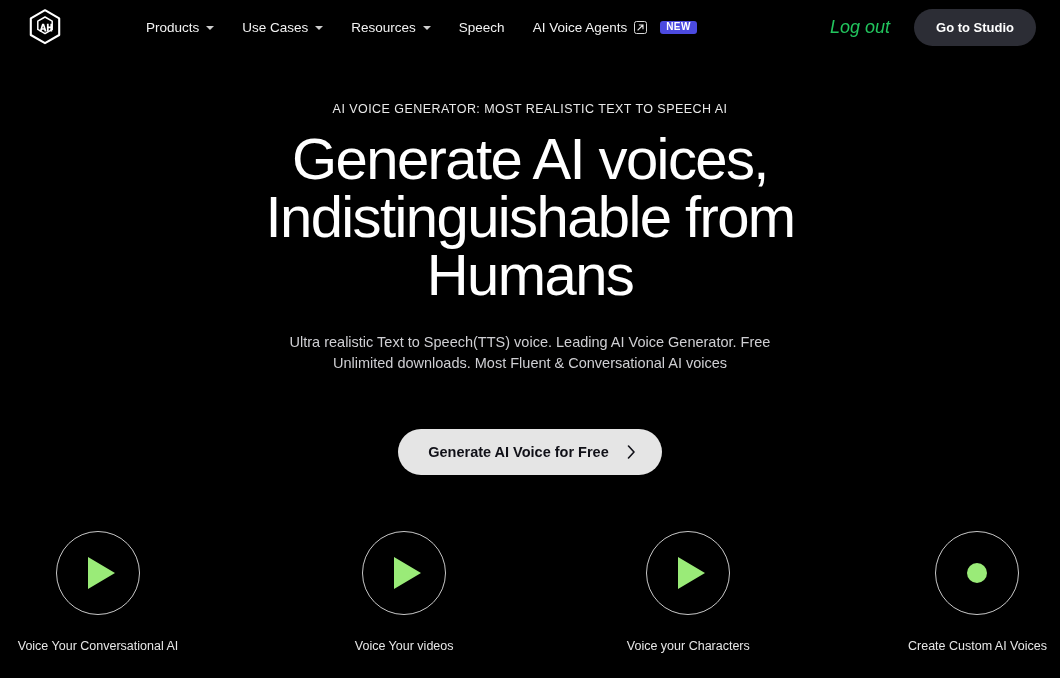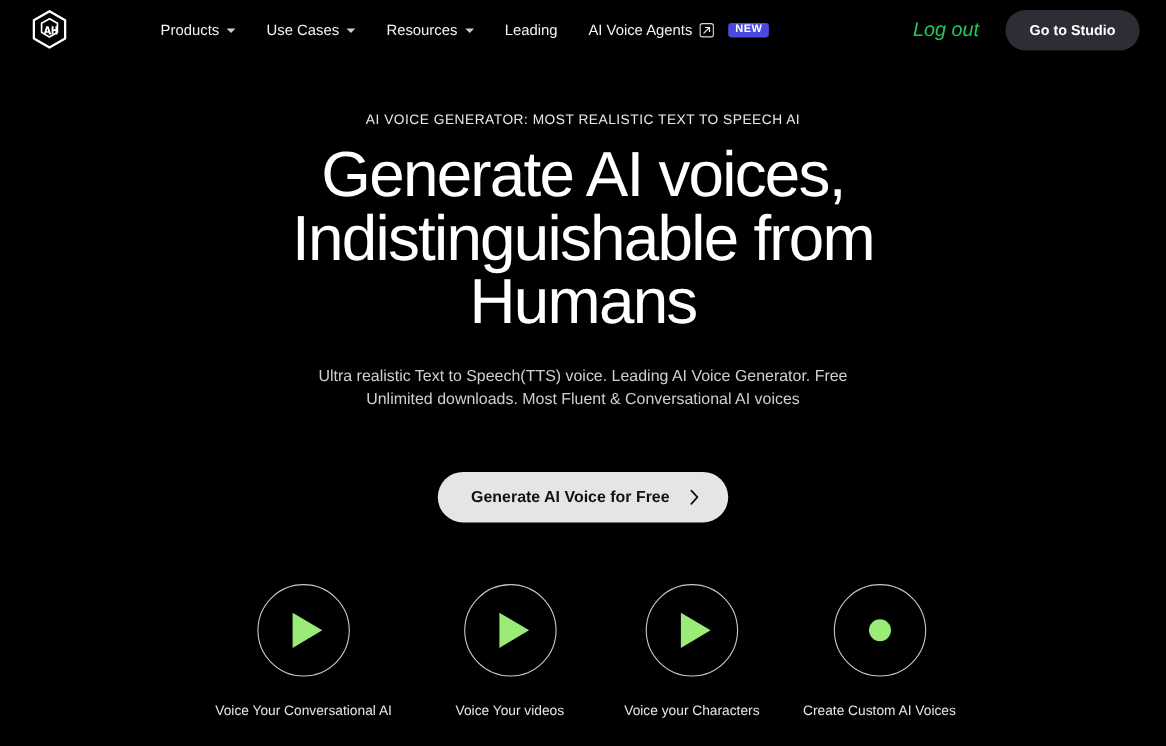--- a/index.html
+++ b/index.html
@@ -179,21 +179,21 @@
     color: #ffffff;
     padding: 15px 24px 15px 28px;
   }
 
   .chev { display: block; }
 
   
   .features {
     margin-top: 56px;
     display: flex;
-    justify-content: center;
+    justify-content: space-between;
     align-items: flex-start;
     gap: 12px;
   }
 
   .feature {
     display: flex;
     flex-direction: column;
     align-items: center;
     cursor: pointer;
   }
@@ -256,21 +256,21 @@
       <span>Use Cases</span>
       <span class="caret"></span>
     </div>
 
     <div class="nav-item">
       <span>Resources</span>
       <span class="caret"></span>
     </div>
 
     <div class="nav-item">
-      <span>Leading</span>
+      <span>Speech</span>
     </div>
 
     <div class="nav-item">
       <span>AI Voice Agents</span>
       <span class="ext-icon">
         <svg width="9" height="9" viewBox="0 0 9 9" aria-hidden="true">
           <path d="M2 7 L7 2 M3.4 2 L7 2 L7 5.6" fill="none" stroke="#e8e8e8" stroke-width="1.1" stroke-linecap="square"></path>
         </svg>
       </span>
       <span class="badge-new">NEW</span>

